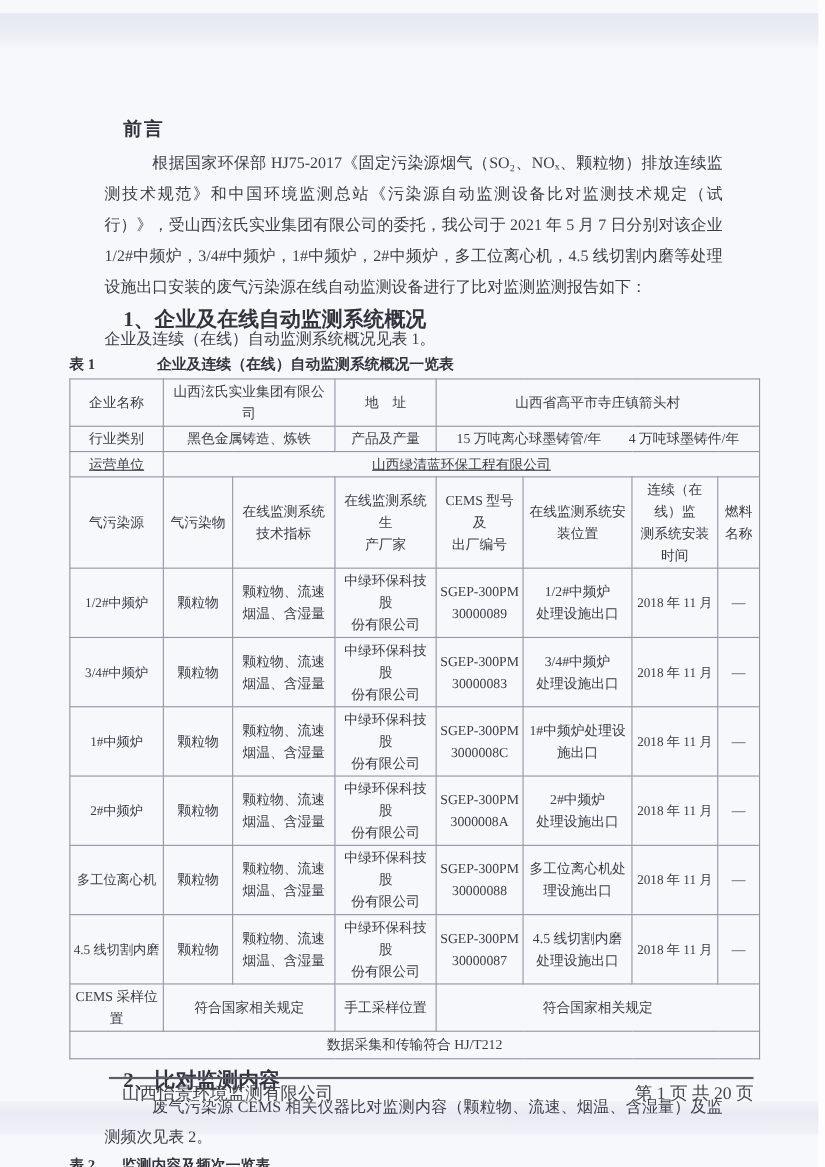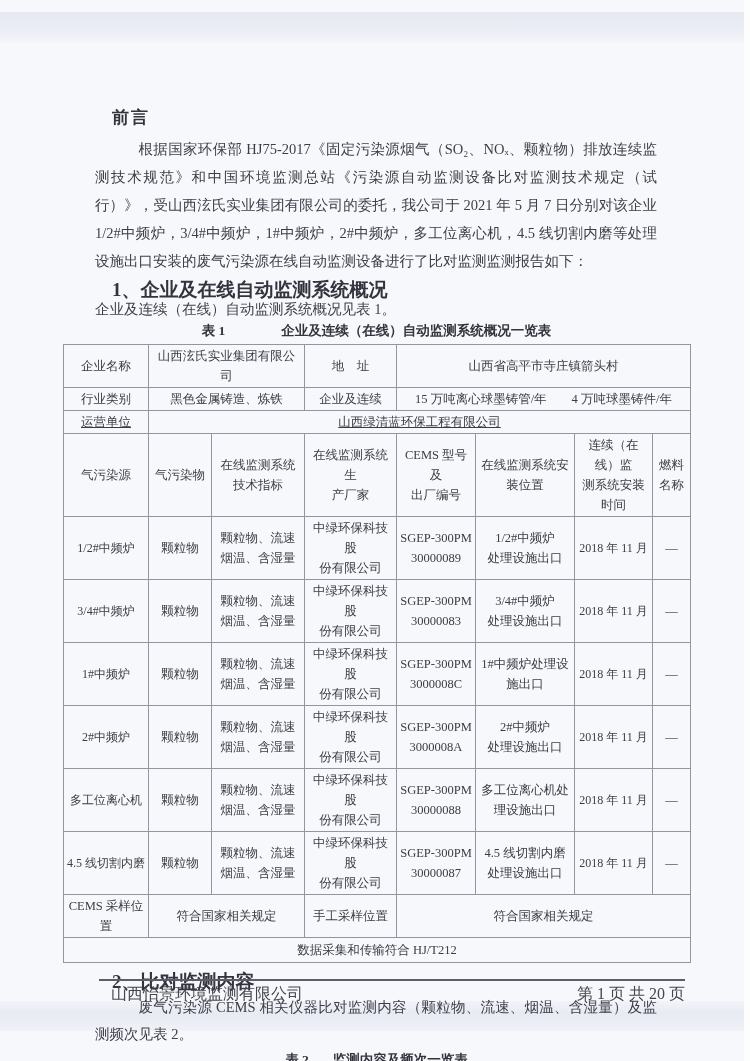--- a/index.html
+++ b/index.html
@@ -15,21 +15,21 @@
     background:linear-gradient(180deg,#f2f3f8 0%,#e6e8f2 40%,#eef0f7 100%);opacity:.85;}
   .scan-edge-right{position:absolute;right:0;top:0;width:6px;height:1061px;background:#fdfdfe;}
   .content{position:absolute;left:63px;top:0;width:627px;}
   .h-preface{font-size:17px;font-weight:bold;color:#32333d;margin:106px 0 0 49px;height:22px;letter-spacing:2px;}
   .para{margin:7px 0 0 32px;width:562px;font-size:14.5px;line-height:28px;
     text-align:justify;text-indent:3em;color:#3c3d48;}
   .h-section{font-size:19px;font-weight:bold;color:#32333d;margin:2px 0 0 49px;height:20px;}
   .h-section2{margin-top:6px;}
   .intro{margin:2px 0 0 32px;font-size:14.5px;line-height:20px;color:#3c3d48;}
   .intro2{margin:5px 0 0 32px;width:562px;font-size:14.5px;line-height:27px;text-indent:3em;text-align:justify;color:#3c3d48;}
-  .caption{display:flex;justify-content:center;align-items:baseline;margin-top:3px;height:18px;
+  .caption{display:flex;justify-content:flex-start;align-items:baseline;margin-top:3px;height:18px;
     font-size:13.5px;font-weight:bold;color:#33343e;}
   .caption .cap-gap1{width:56px;}
   .caption .cap-gap2{width:24px;}
   table{border-collapse:collapse;table-layout:fixed;width:627px;margin-top:4px;}
   .t1 td,.t1 th,.t2 td,.t2 th{
     border:1px solid #9296a4;font-weight:normal;text-align:center;vertical-align:middle;
     font-size:12.5px;line-height:20px;padding:1px 3px;color:#3b3c46;
     white-space:pre-line;overflow:hidden;
   }
   .t1 tr.r-info{height:23px;}
@@ -77,21 +77,21 @@
     <tbody>
         <tr class="r-info">
       <td>企业名称</td>
       <td colspan="2">山西泫氏实业集团有限公司</td>
       <td>地　址</td>
       <td colspan="4">山西省高平市寺庄镇箭头村</td>
     </tr>
     <tr class="r-info">
       <td>行业类别</td>
       <td colspan="2">黑色金属铸造、炼铁</td>
-      <td>企业及连续</td>
+      <td>产品及产量</td>
       <td colspan="4">15 万吨离心球墨铸管/年　　4 万吨球墨铸件/年</td>
     </tr>
     <tr class="r-operator">
       <td>运营单位</td>
       <td colspan="7">山西绿清蓝环保工程有限公司</td>
     </tr>
     <tr class="r-cols">
       <th>气污染源</th>
       <th>气污染物</th>
       <th>在线监测系统

